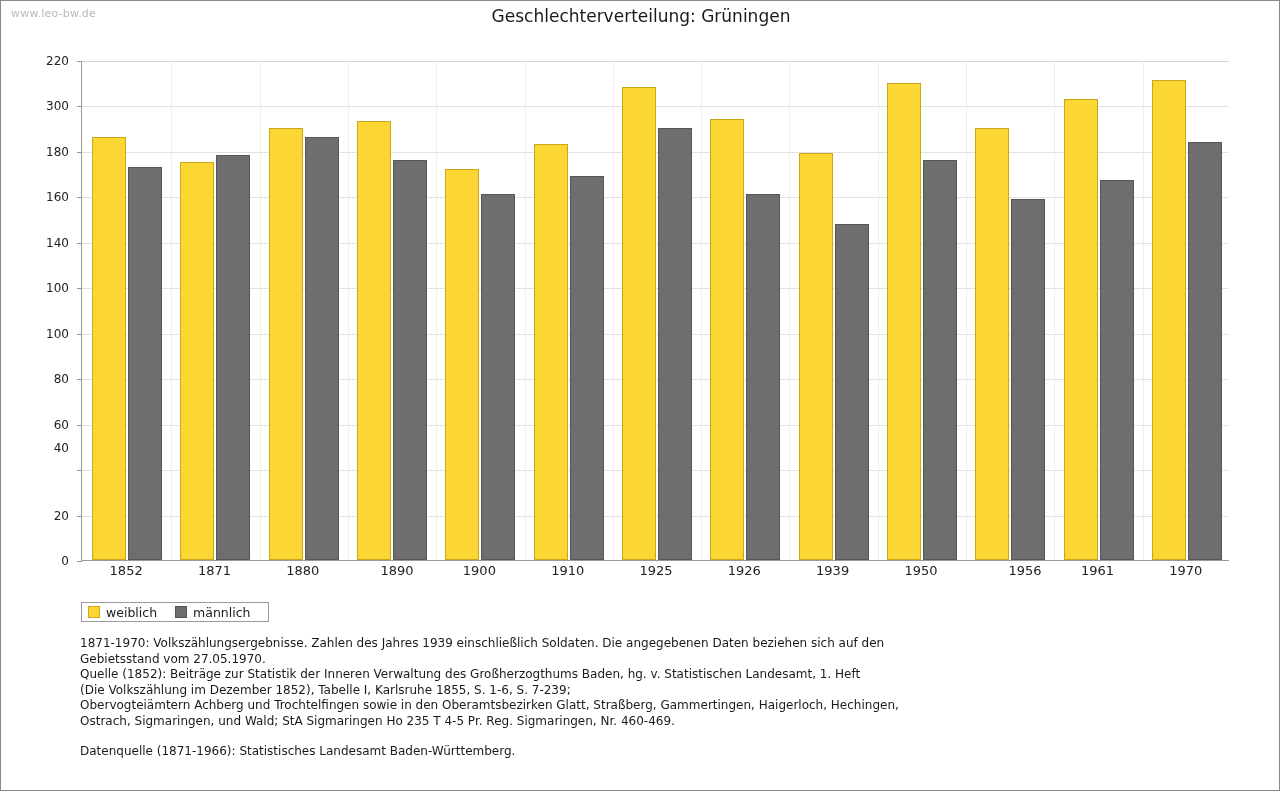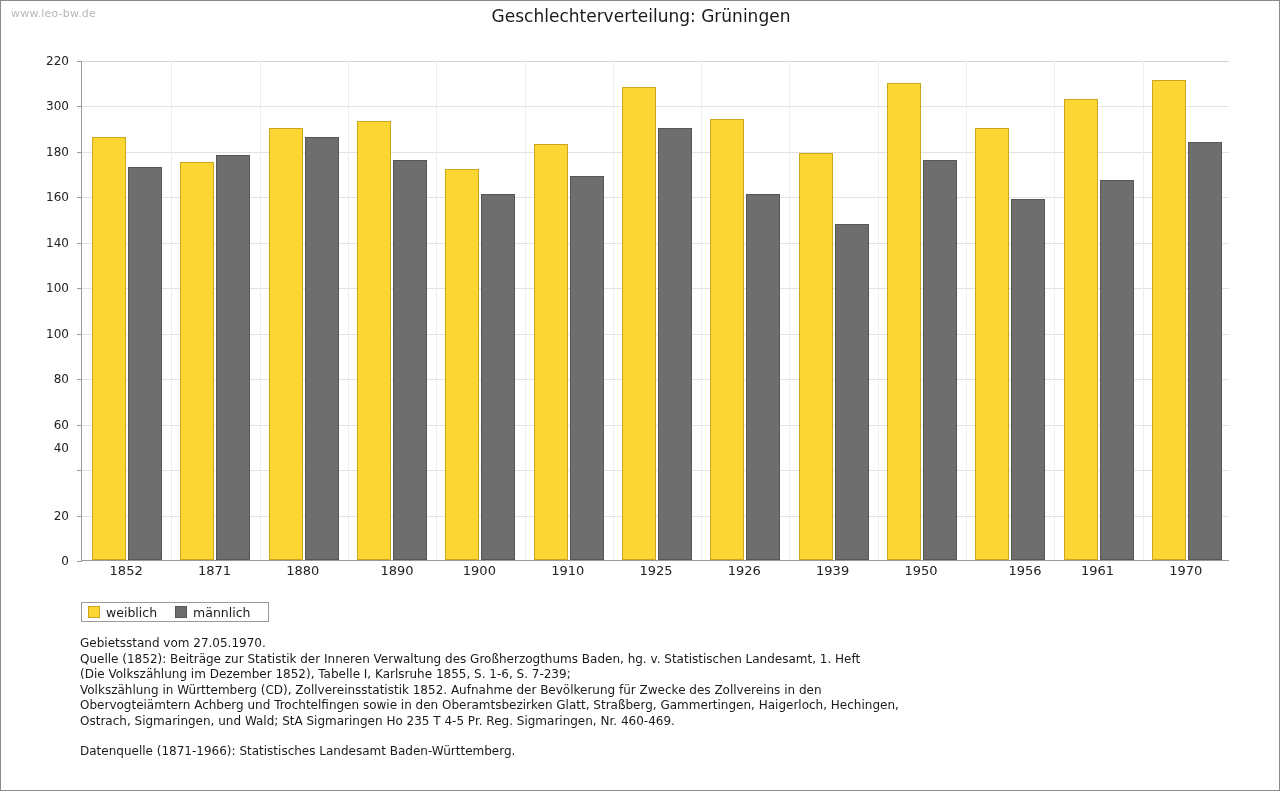--- a/index.html
+++ b/index.html
@@ -318,22 +318,22 @@
         <span class="legend-swatch female"></span>
         <span class="legend-label">weiblich</span>
       </span>
       <span class="legend-item">
         <span class="legend-swatch male"></span>
         <span class="legend-label">männlich</span>
       </span>
     </div>
 
   <div id="footnotes">
+    <p>1871-1970: Volkszählungsergebnisse. Zahlen des Jahres 1939 einschließlich Soldaten. Die angegebenen Daten beziehen sich auf den</p>
     <p>Gebietsstand vom 27.05.1970.</p>
     <p>Quelle (1852): Beiträge zur Statistik der Inneren Verwaltung des Großherzogthums Baden, hg. v. Statistischen Landesamt, 1. Heft</p>
     <p>(Die Volkszählung im Dezember 1852), Tabelle I, Karlsruhe 1855, S. 1-6, S. 7-239;</p>
-    <p>Volkszählung in Württemberg (CD), Zollvereinsstatistik 1852. Aufnahme der Bevölkerung für Zwecke des Zollvereins in den</p>
     <p>Obervogteiämtern Achberg und Trochtelfingen sowie in den Oberamtsbezirken Glatt, Straßberg, Gammertingen, Haigerloch, Hechingen,</p>
     <p>Ostrach, Sigmaringen, und Wald; StA Sigmaringen Ho 235 T 4-5 Pr. Reg. Sigmaringen, Nr. 460-469.</p>
     <p class="spaced">Datenquelle (1871-1966): Statistisches Landesamt Baden-Württemberg.</p>
   </div>
 
 </div>
 
 </body></html>

